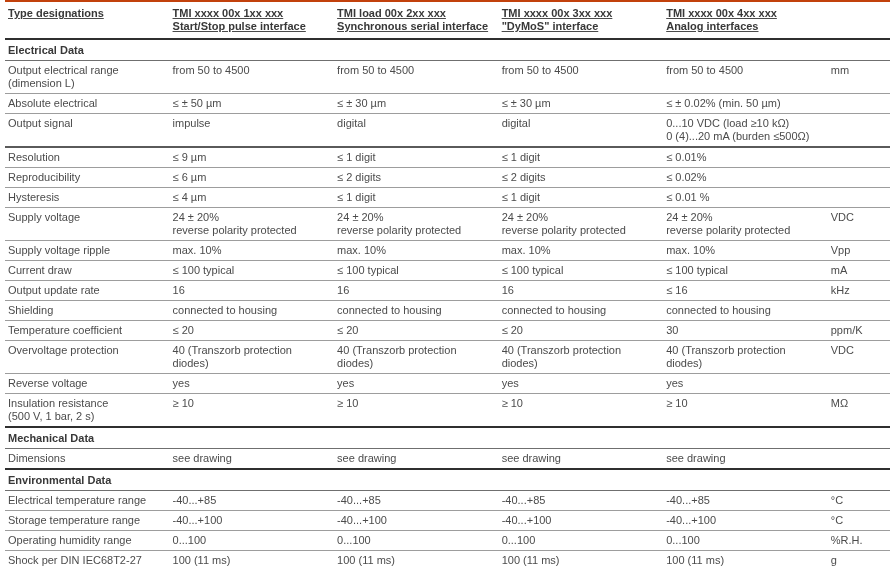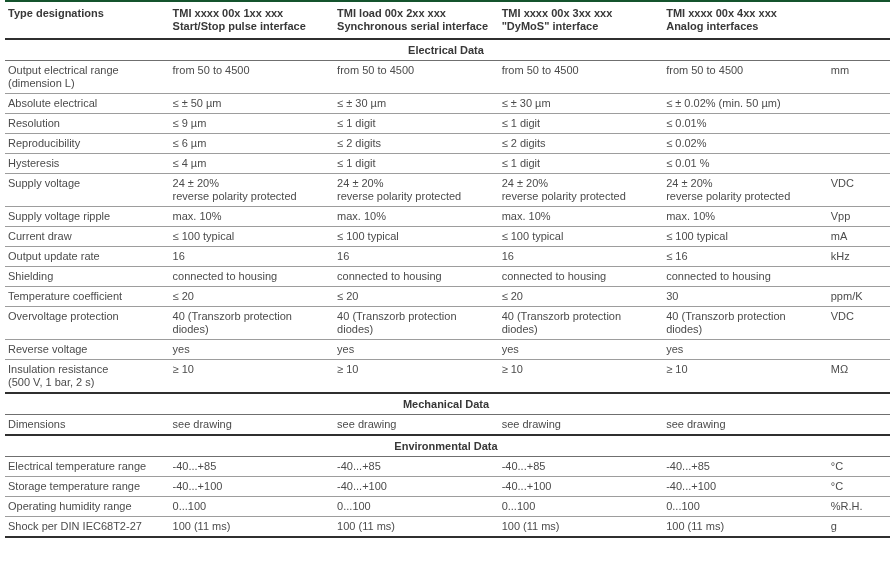--- a/index.html
+++ b/index.html
@@ -23,33 +23,34 @@
   col.c-data   { width: 164px; }
   col.c-units  { width: 62px; }
   th, td {
     text-align: left;
     vertical-align: top;
     padding: 3px 6px 3px 3px;
     line-height: 13px;
     font-weight: normal;
   }
   thead tr {
-    border-top: 2px solid #14532d;
+    border-top: 2px solid #c2410c;
     border-bottom: 2px solid #2f2f2f;
+    text-decoration: underline;
   }
   thead th { font-weight: bold; color: #383838; padding-top: 5px; padding-bottom: 5px; }
   tbody tr { border-bottom: 1px solid #9d9d9d; }
   tbody tr.section {
     border-top: 2px solid #2f2f2f;
     border-bottom: 1px solid #6f6f6f;
   }
   tbody tr.section td {
     font-weight: bold;
     color: #383838;
-    padding-top: 4px; padding-bottom: 3px; text-align: center;
+    padding-top: 4px; padding-bottom: 3px;
   }
   tbody tr.thick { border-bottom: 2px solid #5a5a5a; }
 </style>
 </head>
 <body>
 
 <div class="sheet">
   <table class="spec">
     <colgroup>
       <col class="c-label">
@@ -121,20 +122,41 @@
           <td>
             <div>≤ ± 30 µm</div>
           </td>
           <td>
             <div>≤ ± 0.02% (min. 50 µm)</div>
           </td>
           <td>
             <div></div>
           </td>
         </tr>
+        <tr class="thick">
+          <td>
+            <div>Output signal</div>
+          </td>
+          <td>
+            <div>impulse</div>
+          </td>
+          <td>
+            <div>digital</div>
+          </td>
+          <td>
+            <div>digital</div>
+          </td>
+          <td>
+            <div>0...10 VDC (load ≥10 kΩ)</div>
+            <div>0 (4)...20 mA (burden ≤500Ω)</div>
+          </td>
+          <td>
+            <div></div>
+          </td>
+        </tr>
         <tr>
           <td>
             <div>Resolution</div>
           </td>
           <td>
             <div>≤ 9 µm</div>
           </td>
           <td>
             <div>≤ 1 digit</div>
           </td>

